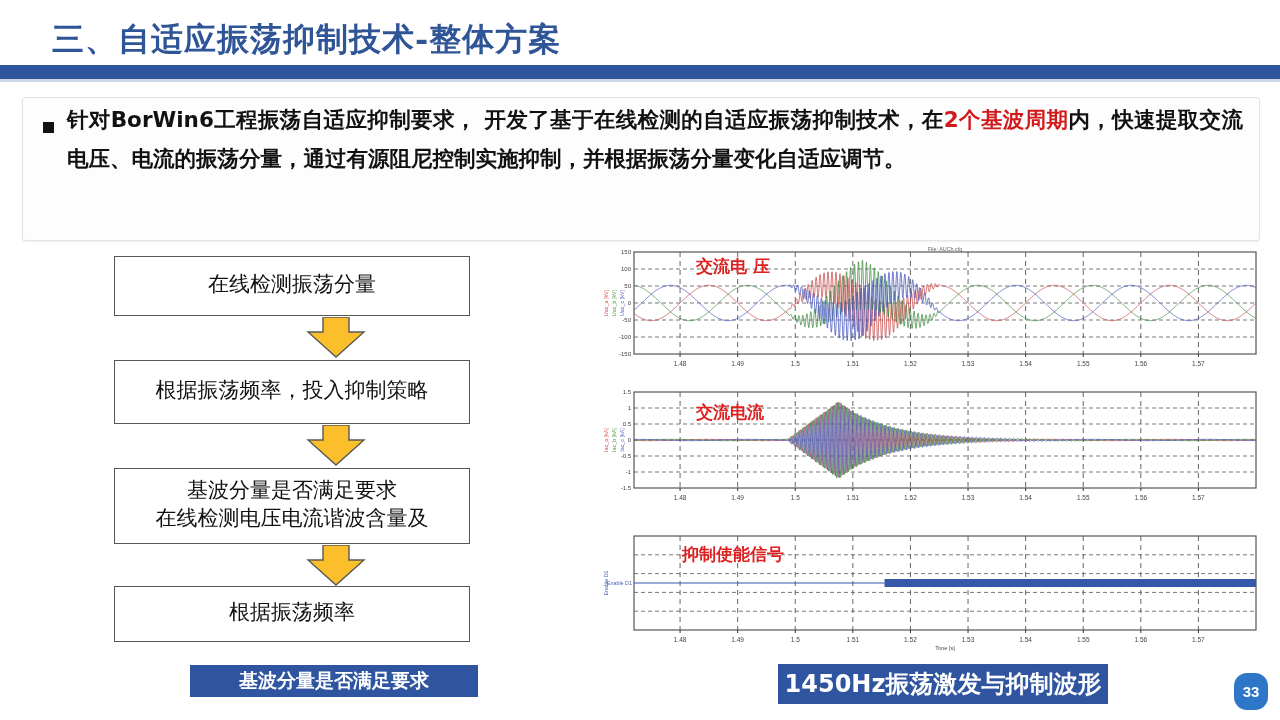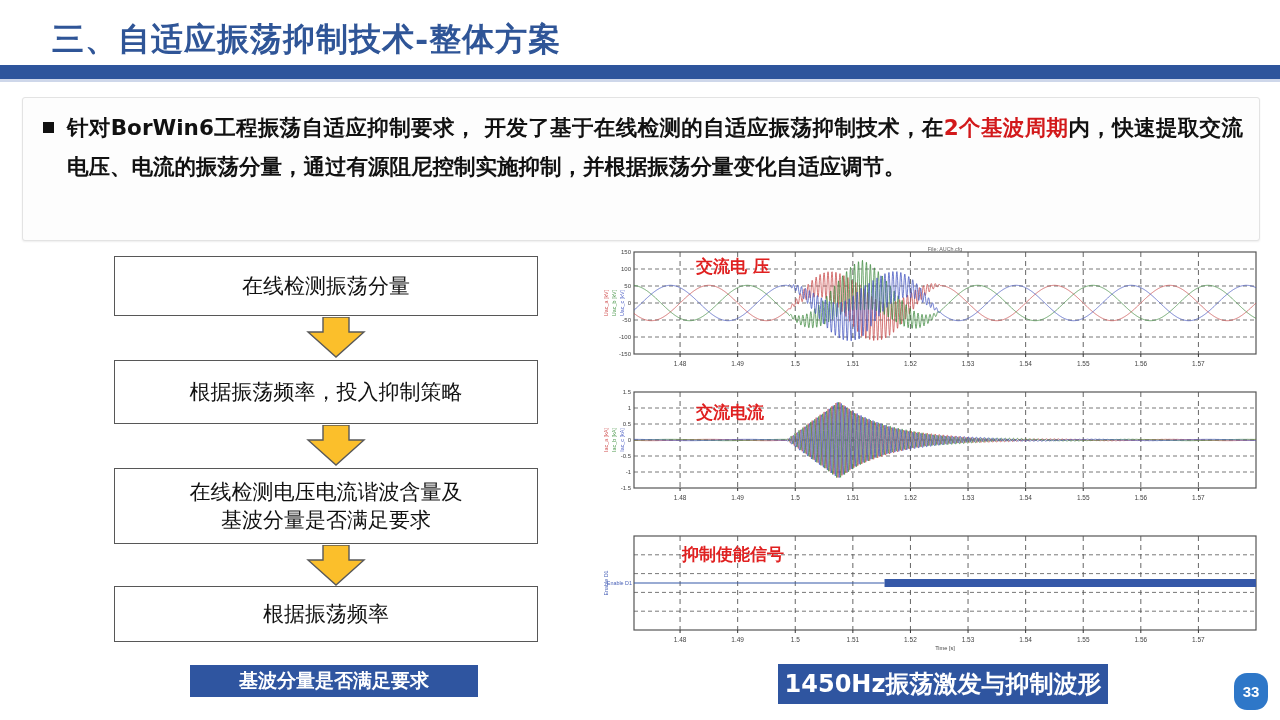--- a/index.html
+++ b/index.html
@@ -28,34 +28,34 @@
   #body-card{
     position:absolute;left:22px;top:97px;width:1238px;height:144px;
     background:#fdfdfd;border:1px solid #e3e3e3;border-radius:3px;
     box-shadow:0 1px 2px rgba(0,0,0,.07);
     box-sizing:border-box;
   }
   #bullet-square{
     position:absolute;left:20px;top:24px;width:11px;height:11px;background:#111;
   }
   #body-text{
-    position:absolute;left:44px;top:10px;right:16px;
+    position:absolute;left:44px;top:2px;right:16px;
     font-size:21.5px;line-height:39px;color:#111;
     font-family:"DejaVu Sans","Liberation Sans",sans-serif;
     font-weight:600;text-align:justify;
   }
   #body-text .hl{color:#D2191B;}
   
   .flow-box{
-    position:absolute;left:114px;width:424px;
+    position:absolute;left:114px;width:356px;
     border:1.4px solid #575757;background:#ffffff;
     display:flex;align-items:center;justify-content:center;
     text-align:center;box-sizing:border-box;
     font-size:21px;color:#111;line-height:28px;
-    font-family:Liberation Serif, serif;
+    font-family:Liberation Mono, monospace;
   }
   #flow-box-1{top:256px;height:60px;}
   #flow-box-2{top:360px;height:64px;}
   #flow-box-3{top:468px;height:76px;}
   #flow-box-4{top:586px;height:56px;}
   .flow-arrow{position:absolute;left:302px;width:68px;height:42px;}
   #flow-arrow-1{top:317px;}
   #flow-arrow-2{top:425px;}
   #flow-arrow-3{top:545px;}
   .caption-bar{
@@ -111,22 +111,22 @@
 <div class="flow-box" id="flow-box-2">
   <span>根据振荡频率，投入抑制策略</span>
 </div>
 
 <svg class="flow-arrow" id="flow-arrow-2" viewBox="0 0 68 42">
   <polygon points="21,0 47,0 47,15 62,15 34,40 6,15 21,15" fill="#FBBF2B" stroke="#595959" stroke-width="1.4"></polygon>
 </svg>
 
 <div class="flow-box" id="flow-box-3">
   <div>
+    <div>基波分量是否满足要求</div>
     <div>在线检测电压电流谐波含量及</div>
-    <div>基波分量是否满足要求</div>
   </div>
 </div>
 
 <svg class="flow-arrow" id="flow-arrow-3" viewBox="0 0 68 42">
   <polygon points="21,0 47,0 47,15 62,15 34,40 6,15 21,15" fill="#FBBF2B" stroke="#595959" stroke-width="1.4"></polygon>
 </svg>
 
 <div class="flow-box" id="flow-box-4">
   <span>根据振荡频率</span>
 </div>

